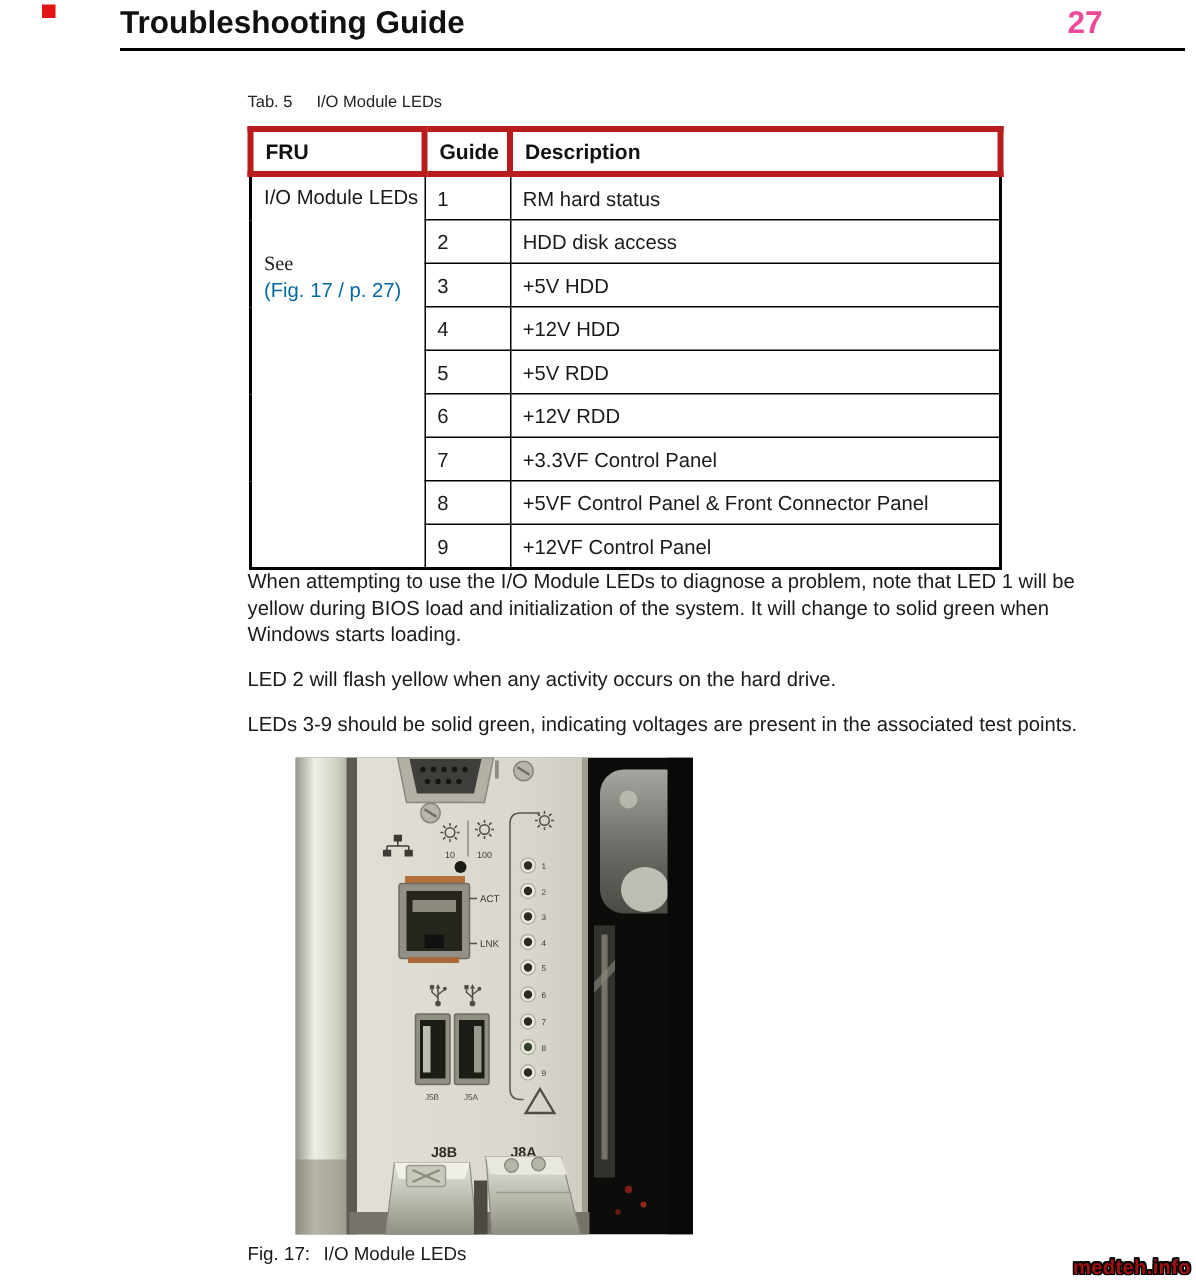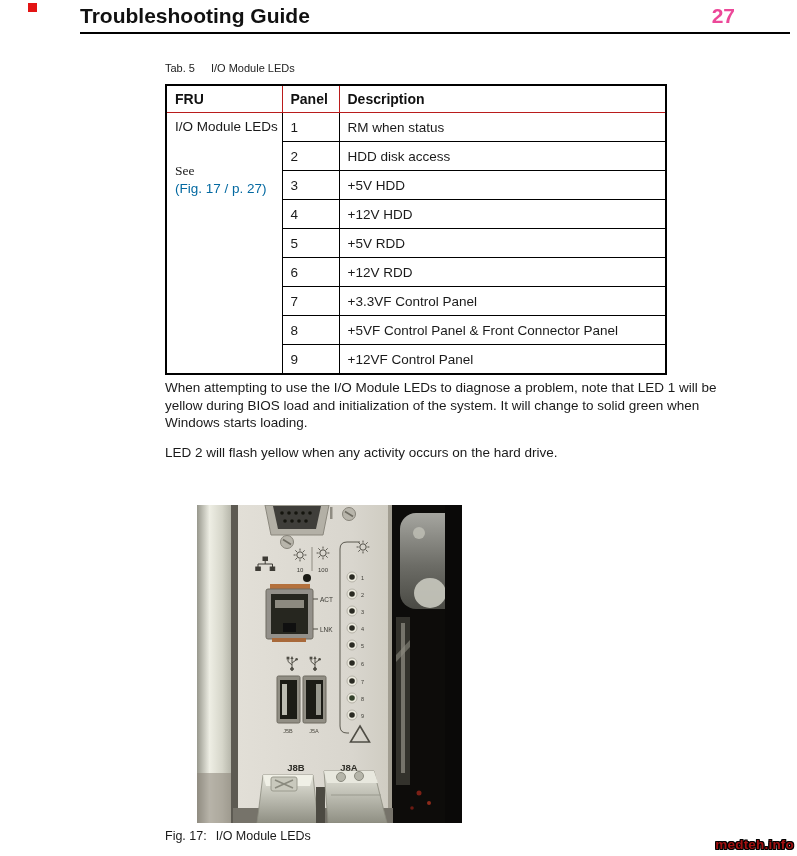--- a/index.html
+++ b/index.html
@@ -9,21 +9,21 @@
   .red-marker{position:absolute;left:28px;top:3px;width:9px;height:9px;background:#e31414;}
 
   .doc-title{position:absolute;left:80px;top:4px;font-size:21px;font-weight:bold;color:#111;}
   .page-number{position:absolute;right:62px;top:4px;font-size:21px;font-weight:bold;color:#ec4899;}
   .header-rule{position:absolute;left:80px;top:32px;width:710px;height:2px;background:#000;}
 
   .tab-caption{position:absolute;left:165px;top:62px;font-size:11px;color:#222;}
   .tab-caption .cap-label{margin-right:16px;}
 
   table.led-table{position:absolute;left:165px;top:84px;width:500px;border-collapse:collapse;table-layout:fixed;border:2px solid #000;}
-  .led-table th{border:1px solid #b91c1c;font-size:14px;font-weight:bold;text-align:left;padding:0 0 0 8px;height:26px;color:#111;}
+  .led-table th{border:4px solid #b91c1c;font-size:14px;font-weight:bold;text-align:left;padding:0 0 0 8px;height:26px;color:#111;}
   .led-table td{border:1px solid #000;font-size:13.5px;padding:0 0 0 8px;height:28px;vertical-align:middle;color:#1a1a1a;}
   .led-table col.c-fru{width:116px;}
   .led-table col.c-led{width:57px;}
   .led-table col.c-desc{width:327px;}
   .fru-cell{vertical-align:top !important;padding-top:5px !important;line-height:1.35;}
   .fru-see{margin-top:26px;font-family:Liberation Serif, serif;}
   .fru-link{color:#0369a1;text-decoration:none;cursor:pointer;}
 
   .paragraphs{position:absolute;left:165px;top:379px;width:578px;font-size:13.5px;line-height:1.31;}
   .paragraphs p{margin:0 0 12px 0;}
@@ -53,31 +53,31 @@
 
   <table class="led-table">
     <colgroup>
         <col class="c-fru">
         <col class="c-led">
         <col class="c-desc">
       </colgroup>
     <tbody>
         <tr>
       <th>FRU</th>
-      <th>Panel</th>
+      <th>Guide</th>
       <th>Description</th>
     </tr>
     <tr>
       <td class="fru-cell" rowspan="9">
         <div>I/O Module LEDs</div>
         <div class="fru-see">See</div>
         <a class="fru-link">(Fig. 17 / p. 27)</a>
       </td>
       <td>1</td>
-      <td>RM when status</td>
+      <td>RM hard status</td>
     </tr>
     <tr>
       <td>2</td>
       <td>HDD disk access</td>
     </tr>
     <tr>
       <td>3</td>
       <td>+5V HDD</td>
     </tr>
     <tr>
@@ -103,20 +103,21 @@
     <tr>
       <td>9</td>
       <td>+12VF Control Panel</td>
     </tr>
   </tbody>
     </table>
 
   <div class="paragraphs">
     <p>When attempting to use the I/O Module LEDs to diagnose a problem, note that LED 1 will be yellow during BIOS load and initialization of the system. It will change to solid green when Windows starts loading.</p>
     <p>LED 2 will flash yellow when any activity occurs on the hard drive.</p>
+    <p>LEDs 3-9 should be solid green, indicating voltages are present in the associated test points.</p>
   </div>
 
   <div class="photo-wrap">
     <svg width="265" height="318" viewBox="0 0 265 318" xmlns="http://www.w3.org/2000/svg">
       <defs>
         <linearGradient id="stripGrad" x1="0" y1="0" x2="1" y2="0">
           <stop offset="0" stop-color="#97978c"></stop>
             <stop offset="0.35" stop-color="#eeeee4"></stop>
           <stop offset="0.7" stop-color="#d6d6ca"></stop>
             <stop offset="1" stop-color="#b0b0a4"></stop>

